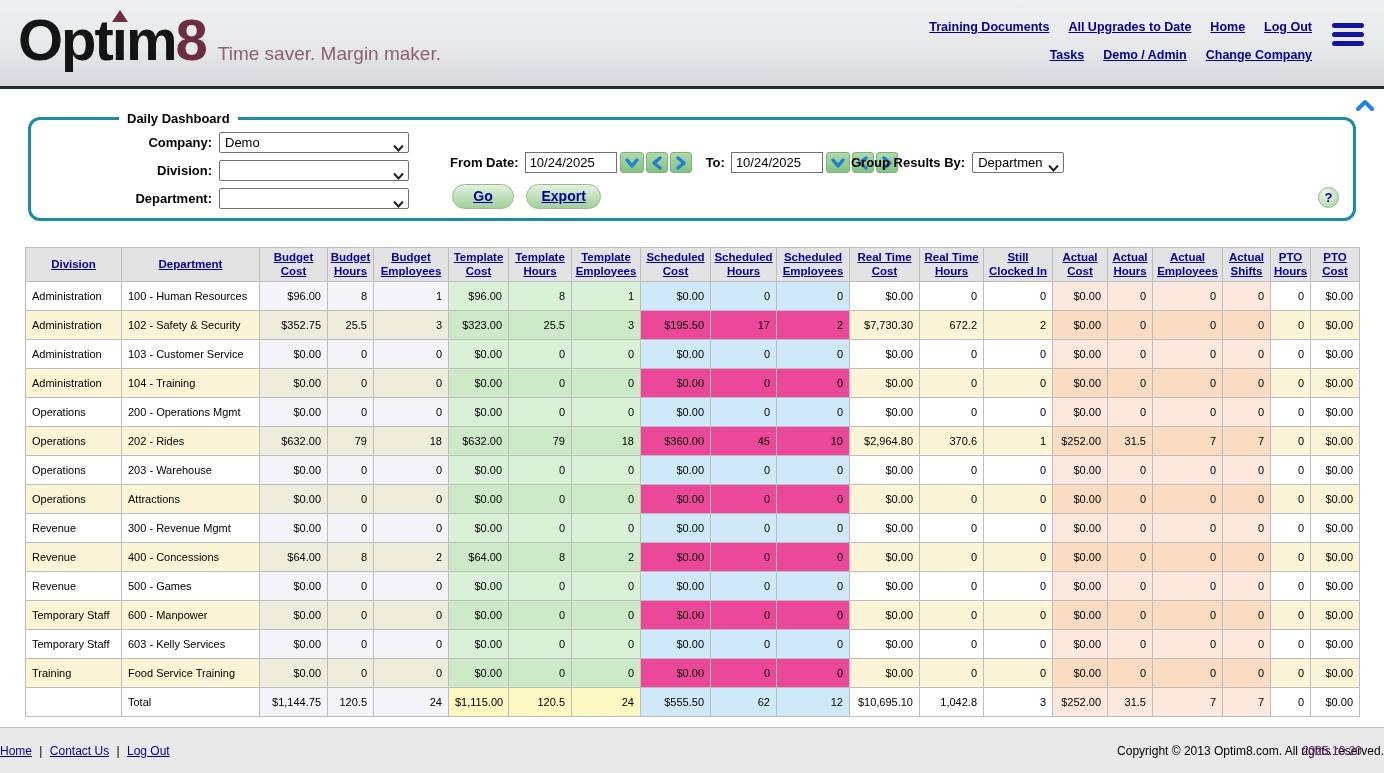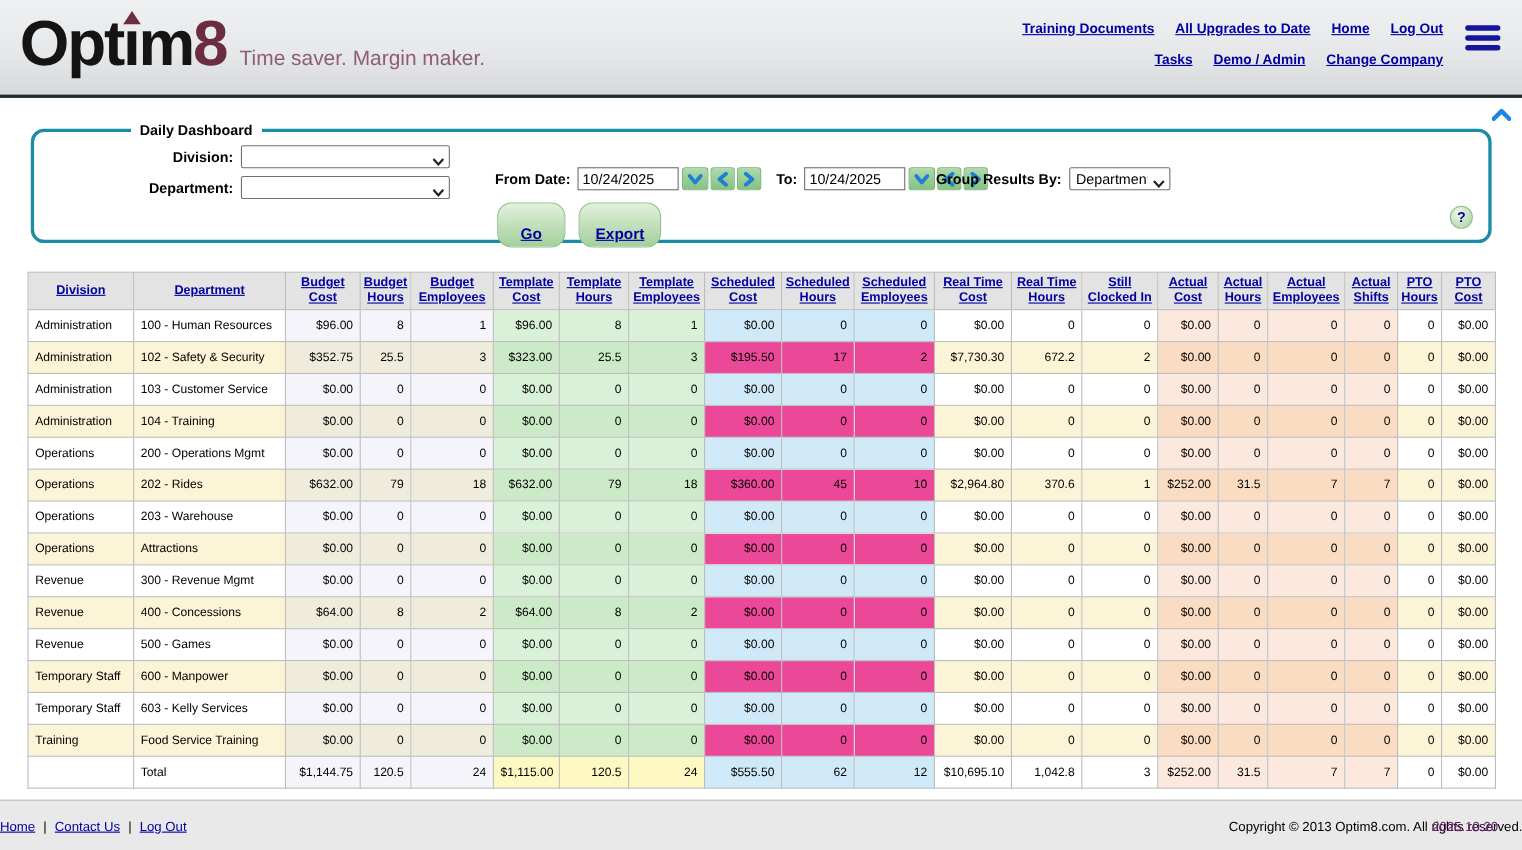--- a/index.html
+++ b/index.html
@@ -44,21 +44,21 @@
     font-family:"Liberation Sans",sans-serif; }
   .dbtn { width:22px; height:21px; margin-left:2px; border:1px solid #79b479; border-radius:3px;
     background:linear-gradient(180deg,#aedaab,#84c282); display:inline-flex; align-items:center;
     justify-content:center; cursor:pointer; }
   .dbtn.first { margin-left:3px; width:24px; }
   .to-gap { width:14px; }
   .group-row { position:absolute; left:820px; top:26px; display:flex; align-items:center; }
   .group-row .dlabel { font-size:13px; font-weight:bold; margin-right:7px; }
   .group-row .selwrap select { width:92px; }
   .action-row { position:absolute; left:421px; top:58px; }
-  .btn-pill { display:inline-block; min-width:62px; text-align:center; padding:19px 14px 4px 14px;
+  .btn-pill { display:inline-block; min-width:62px; text-align:center; padding:3px 14px 4px 14px;
     border:1px solid #93bf8e; border-radius:13px;
     background:linear-gradient(180deg,#e2f1de 0%,#bcdcb5 60%,#a4cf9c 100%);
     color:#0000a0; font-size:14px; font-weight:bold; text-decoration:underline; margin-right:8px; cursor:pointer; }
   .help-btn { position:absolute; right:14px; bottom:10px; width:21px; height:21px; border-radius:50%;
     background:radial-gradient(circle at 35% 30%,#eef8ea,#a7d19e);
     border:1px solid #8fbf87; color:#0000a0; font-size:13px; font-weight:bold;
     display:flex; align-items:center; justify-content:center; cursor:pointer; }
 
   
   table.dash { margin:26px 25px 0 25px; border-collapse:collapse; table-layout:fixed; width:1334px;
@@ -117,20 +117,27 @@
 
 <div class="collapse-arrow">
   <svg width="18" height="12" viewBox="0 0 18 12">
       <polyline points="2,10 9,3 16,10" fill="none" stroke="#1f86e0" stroke-width="4" stroke-linecap="round" stroke-linejoin="round"></polyline>
     </svg>
 </div>
 
 <fieldset class="panel">
   <legend>Daily Dashboard</legend>
 
+  <div class="frow">
+    <span class="flabel">Company:</span>
+    <span class="selwrap"><select><option>Demo</option></select>
+      <span class="chev"><svg width="11" height="8" viewBox="0 0 11 8">
+            <polyline points="1,1.5 5.5,6.5 10,1.5" fill="none" stroke="#222" stroke-width="2"></polyline>
+          </svg></span></span>
+  </div>
   <div class="frow">
     <span class="flabel">Division:</span>
     <span class="selwrap"><select></select>
       <span class="chev"><svg width="11" height="8" viewBox="0 0 11 8">
             <polyline points="1,1.5 5.5,6.5 10,1.5" fill="none" stroke="#222" stroke-width="2"></polyline>
           </svg></span></span>
   </div>
   <div class="frow">
     <span class="flabel">Department:</span>
     <span class="selwrap"><select></select>

